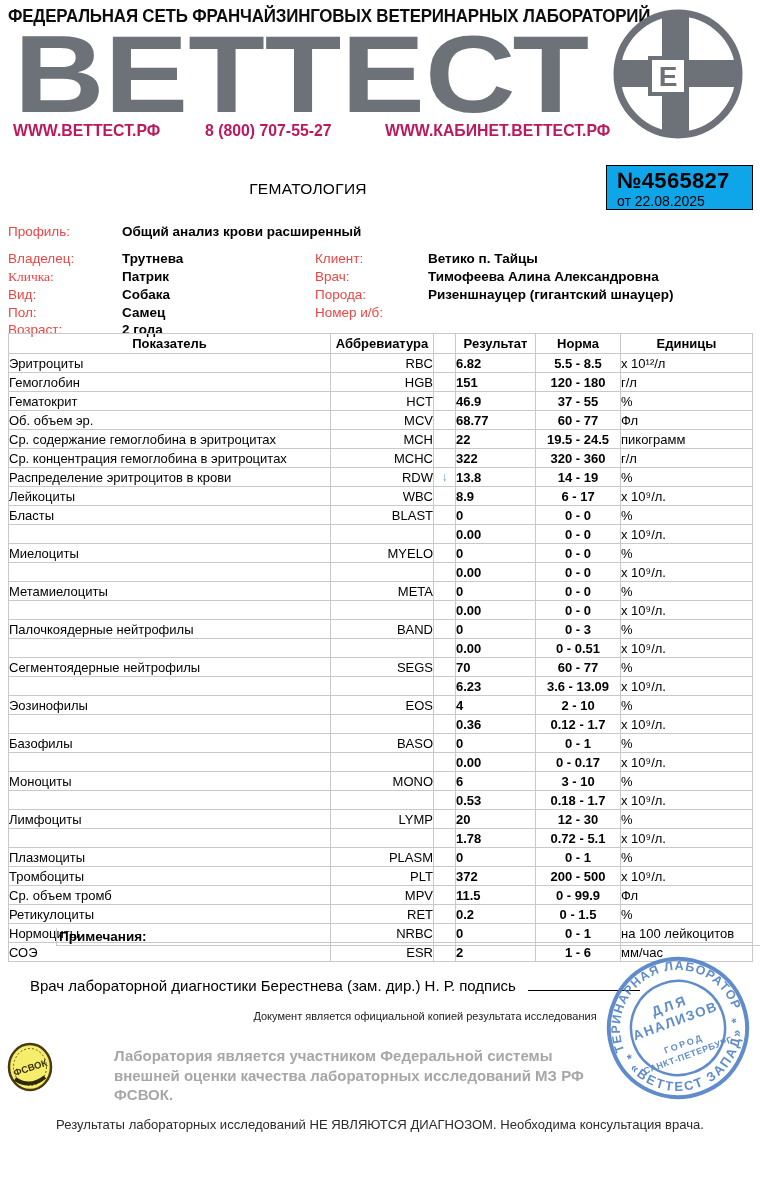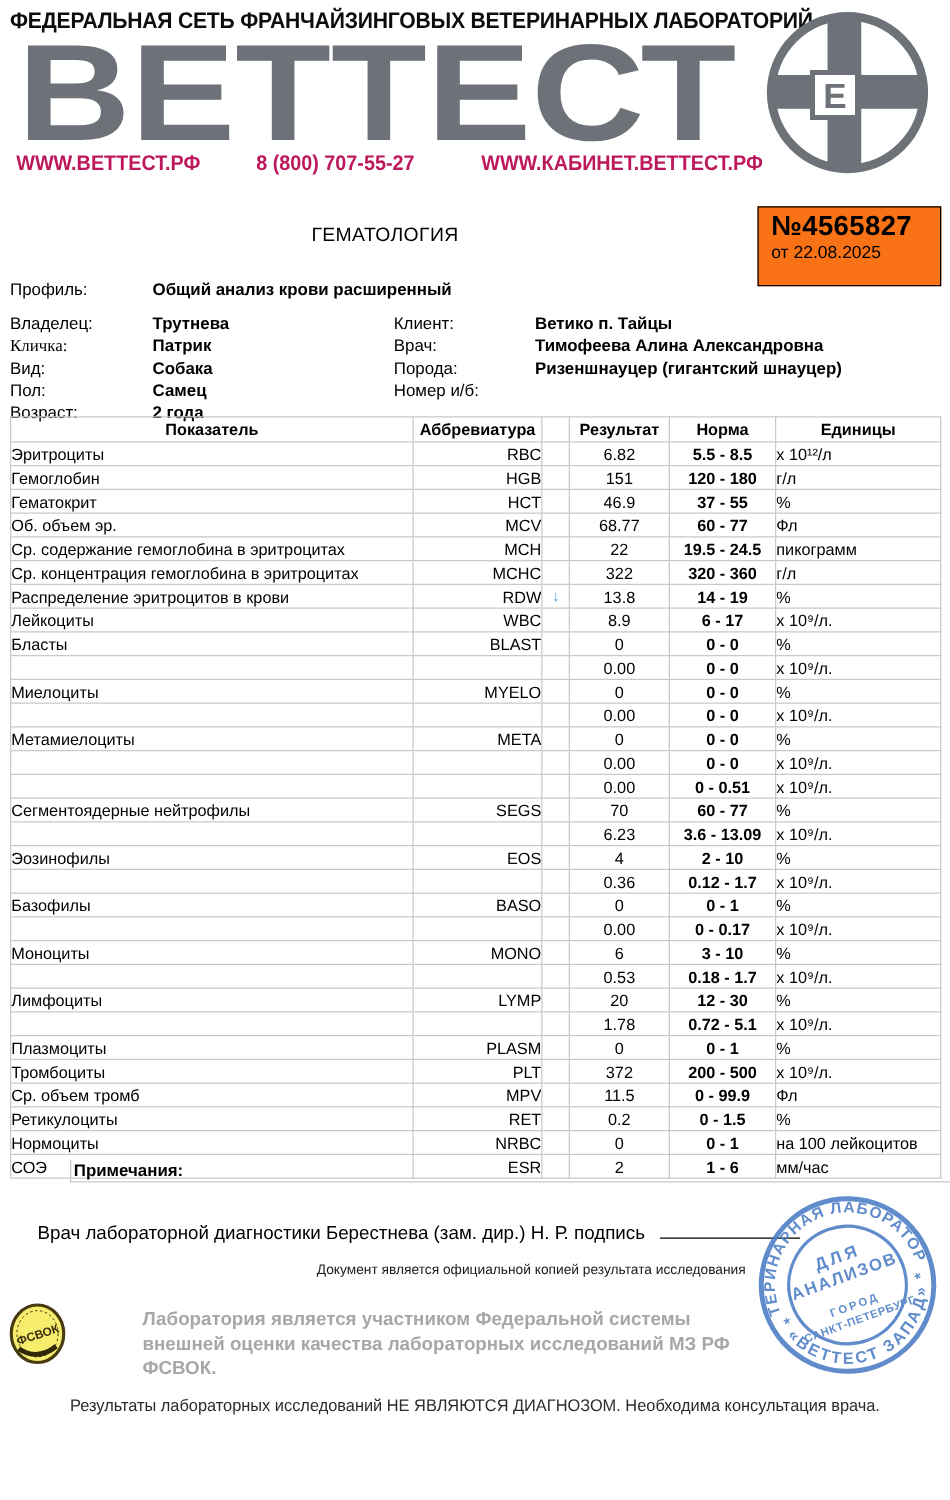--- a/index.html
+++ b/index.html
@@ -10,40 +10,40 @@
   
   .tagline{left:8px;top:6px;font-size:18px;font-weight:700;white-space:nowrap;
            transform:scaleX(.94);transform-origin:left;letter-spacing:-.2px;color:#0d0d0d;}
   .logo-svg{left:14px;top:24px;}
   .contacts{top:121px;height:20px;font-size:17px;font-weight:700;white-space:nowrap;color:#be185d;}
   .c1{left:13px;} .c2{left:205px;} .c3{left:385px;}
   .contacts span{display:inline-block;transform:scaleX(.93);transform-origin:left;}
 
   
   .rep-title{left:8px;top:180px;width:600px;text-align:center;font-size:15.5px;letter-spacing:.3px;}
-  .numbox{left:606px;top:165px;width:147px;height:64px;border:1.5px solid #000;box-sizing:border-box;
-          padding:3px 0 0 10px;background:#f97316;}
+  .numbox{left:606px;top:165px;width:147px;height:45px;border:1.5px solid #000;box-sizing:border-box;
+          padding:3px 0 0 10px;background:#0ea5e9;}
   .numbox .num{font-size:22px;font-weight:700;letter-spacing:.3px;line-height:24px;}
   .numbox .date{font-size:14px;line-height:16px;}
 
   
-  .info-label{font-size:13.5px;color:#000000;}
+  .info-label{font-size:13.5px;color:#ef4444;}
   .info-value{font-size:13.5px;font-weight:700;color:#000;}
 
   
   table.results{position:absolute;left:8px;top:333px;width:744px;border-collapse:collapse;
                 table-layout:fixed;font-size:13px;}
   table.results th,table.results td{border:1px solid #c9c9c9;overflow:hidden;white-space:nowrap;
                 padding:0;line-height:17px;}
   table.results th{height:19px;font-weight:700;text-align:center;font-size:13px;}
   table.results td{height:18px;}
   td.c-param{text-align:left;padding-left:14px;}
   td.c-abbr{text-align:right;margin-left:41px;}
   td.c-flag{text-align:center;color:#55a8da;font-weight:700;font-size:12px;}
-  td.c-result{text-align:center;font-weight:400;}
+  td.c-result{text-align:left;font-weight:700;}
   td.c-norm{text-align:center;font-weight:700;}
   td.c-units{text-align:left;padding-left:5px;}
 
   .notes-row{left:8px;top:928px;width:744px;height:18px;border:1px solid #c9c9c9;border-top:none;
              box-sizing:border-box;font-size:13.5px;font-weight:700;padding:1px 0 0 2px;margin-left:48px;}
 
   
   .signature{left:30px;top:977px;font-size:15px;white-space:nowrap;}
   .sig-line{display:inline-block;width:112px;height:13px;border-bottom:1.5px solid #000;margin-left:8px;}
   .copy-note{left:235px;top:1010px;width:380px;text-align:center;font-size:11px;font-weight:500;color:#1a1a1a;}
@@ -237,20 +237,28 @@
         </tr>
         <tr>
           <td class="c-param"></td>
           <td class="c-abbr"></td>
           <td class="c-flag"></td>
           <td class="c-result">0.00</td>
           <td class="c-norm">0 - 0</td>
           <td class="c-units">х 10⁹/л.</td>
         </tr>
         <tr>
+          <td class="c-param">Палочкоядерные нейтрофилы</td>
+          <td class="c-abbr">BAND</td>
+          <td class="c-flag"></td>
+          <td class="c-result">0</td>
+          <td class="c-norm">0 - 3</td>
+          <td class="c-units">%</td>
+        </tr>
+        <tr>
           <td class="c-param"></td>
           <td class="c-abbr"></td>
           <td class="c-flag"></td>
           <td class="c-result">0.00</td>
           <td class="c-norm">0 - 0.51</td>
           <td class="c-units">х 10⁹/л.</td>
         </tr>
         <tr>
           <td class="c-param">Сегментоядерные нейтрофилы</td>
           <td class="c-abbr">SEGS</td>

